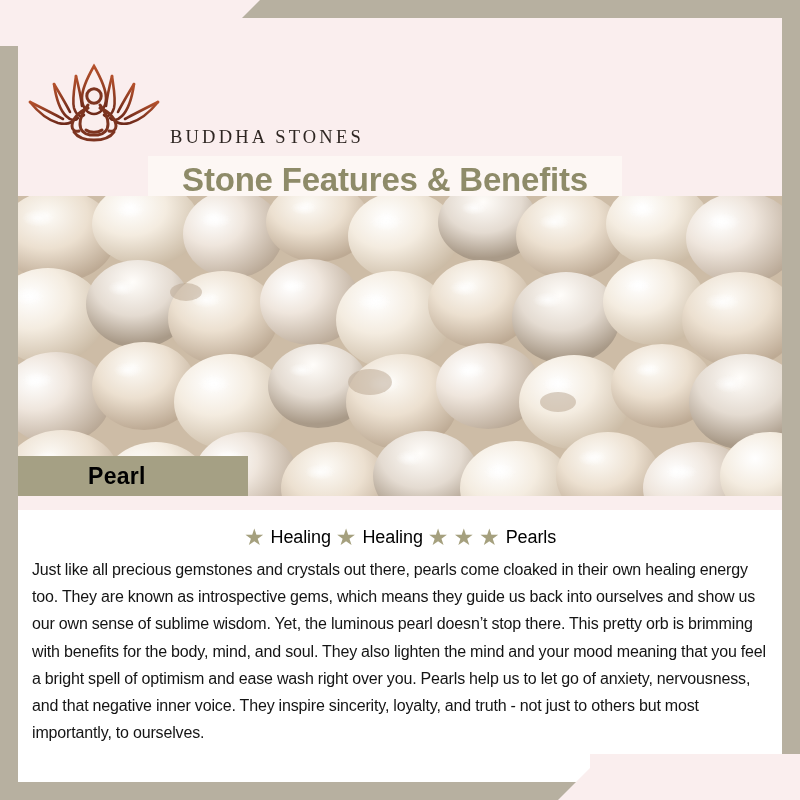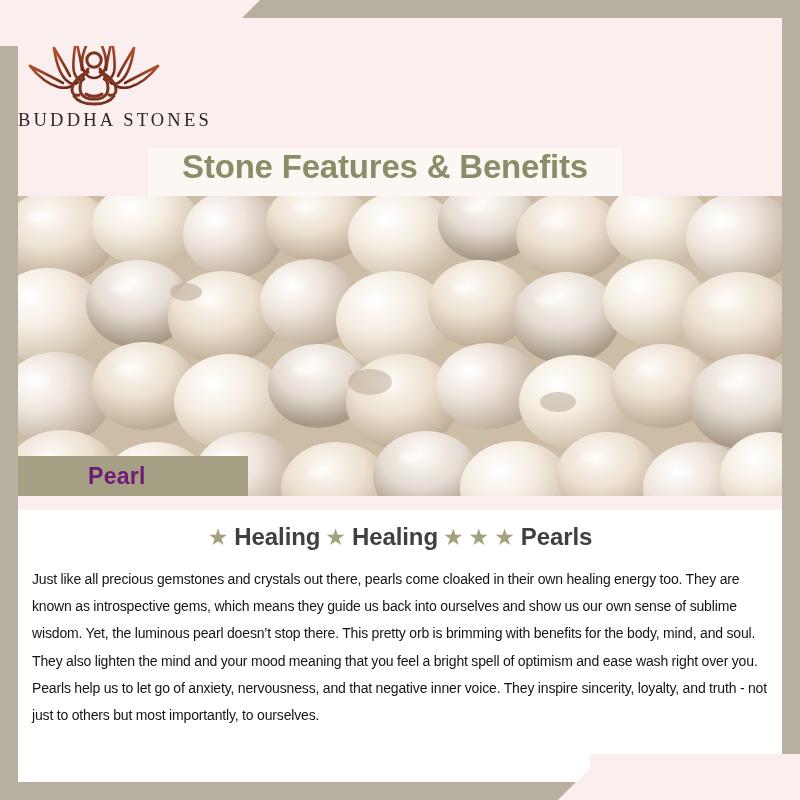--- a/index.html
+++ b/index.html
@@ -59,47 +59,48 @@
     width: 764px; height: 764px;
     background: #faeeee;
     z-index: 2;
     overflow: hidden;
   }
 
   
   .brand {
     height: 130px;
     display: flex;
-    flex-direction: column;
-    align-items: flex-start;
+    flex-direction: row;
+    align-items: flex-end;
     justify-content: flex-start;
     padding-top: 6px;
   }
   .logo-mark { width: 152px; height: 88px; display: block; }
   .brand-name {
     font-family: "Liberation Serif", serif;
     font-size: 18.5px;
     letter-spacing: 3.2px;
     color: #2e2622;
     margin-top: -2px;
   }
 
   
   .title-wrap {
     position: relative;
     height: 48px;
   }
   .title-box {
     position: absolute;
     left: 130px;
-    top: 0;
+    top: 8px;
     width: 474px;
     height: 48px;
     background: #fdf7f4;
     display: flex;
+    align-items: center;
     justify-content: center;
   }
   .title-text {
     font-size: 33px;
     font-weight: bold;
     color: #8e8b69;
     letter-spacing: -0.2px;
     white-space: nowrap;
   }
 
@@ -118,21 +119,21 @@
     bottom: 0;
     width: 230px;
     height: 40px;
     background: #a5a084;
     display: flex;
     align-items: center;
     padding-left: 70px;
     z-index: 4;
   }
   .stone-label-text {
-    color: #701a75;
+    color: #000000;
     font-size: 23px;
     font-weight: bold;
     letter-spacing: 0.3px;
   }
 
   
   .sep { height: 14px; background: #faeeee; }
 
   
   .panel {
@@ -152,29 +153,29 @@
     display: inline-flex;
     align-items: center;
     gap: 6px;
   }
   .kw .star {
     color: #a5a07e;
     font-size: 23px;
     line-height: 1;
   }
   .kw .kw-label {
-    color: #404040;
-    font-size: 24px;
-    font-weight: bold;
+    color: #000000;
+    font-size: 18px;
+    font-weight: normal;
     letter-spacing: -0.1px;
   }
 
   .body-text {
-    margin-top: 12px;
-    font-size: 14px;
+    margin-top: 2px;
+    font-size: 16px;
     line-height: 27.2px;
     color: #141414;
     text-align: left;
     letter-spacing: -0.15px;
     word-spacing: -0.2px;
   }
 </style>
 </head>
 <body>
 

